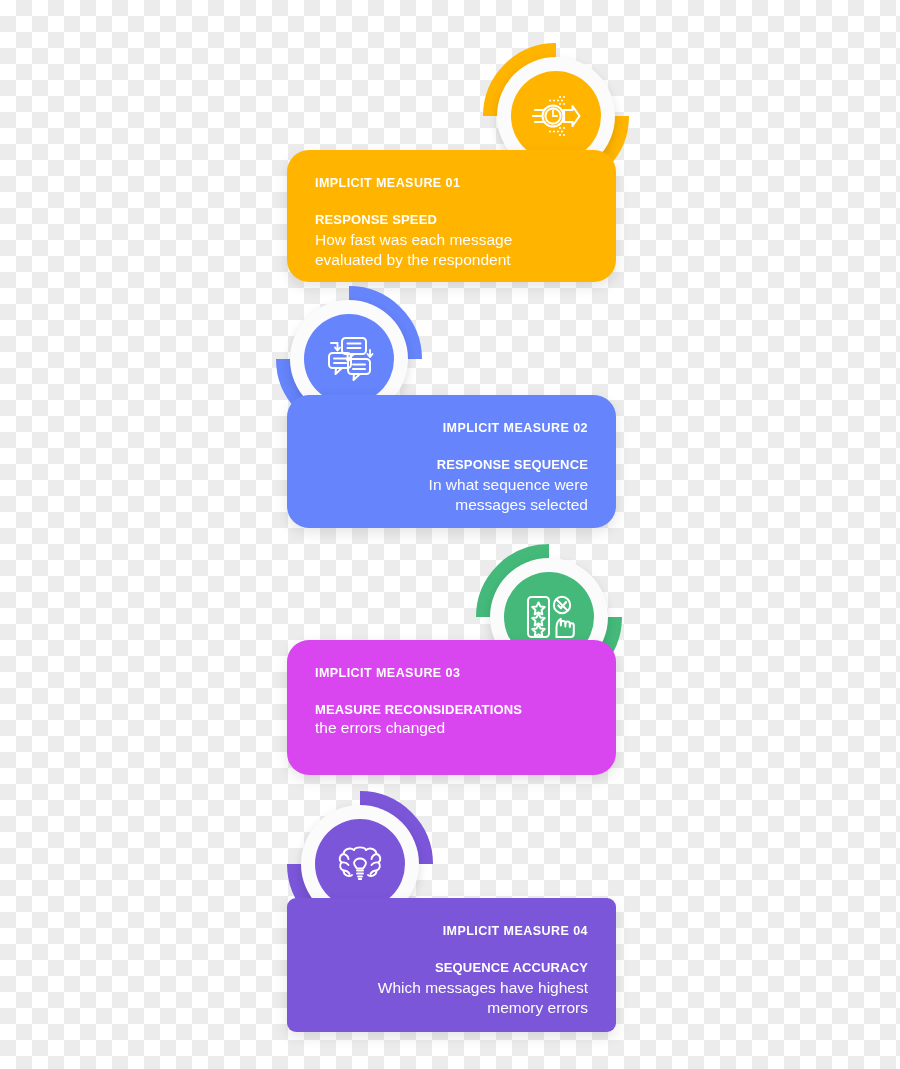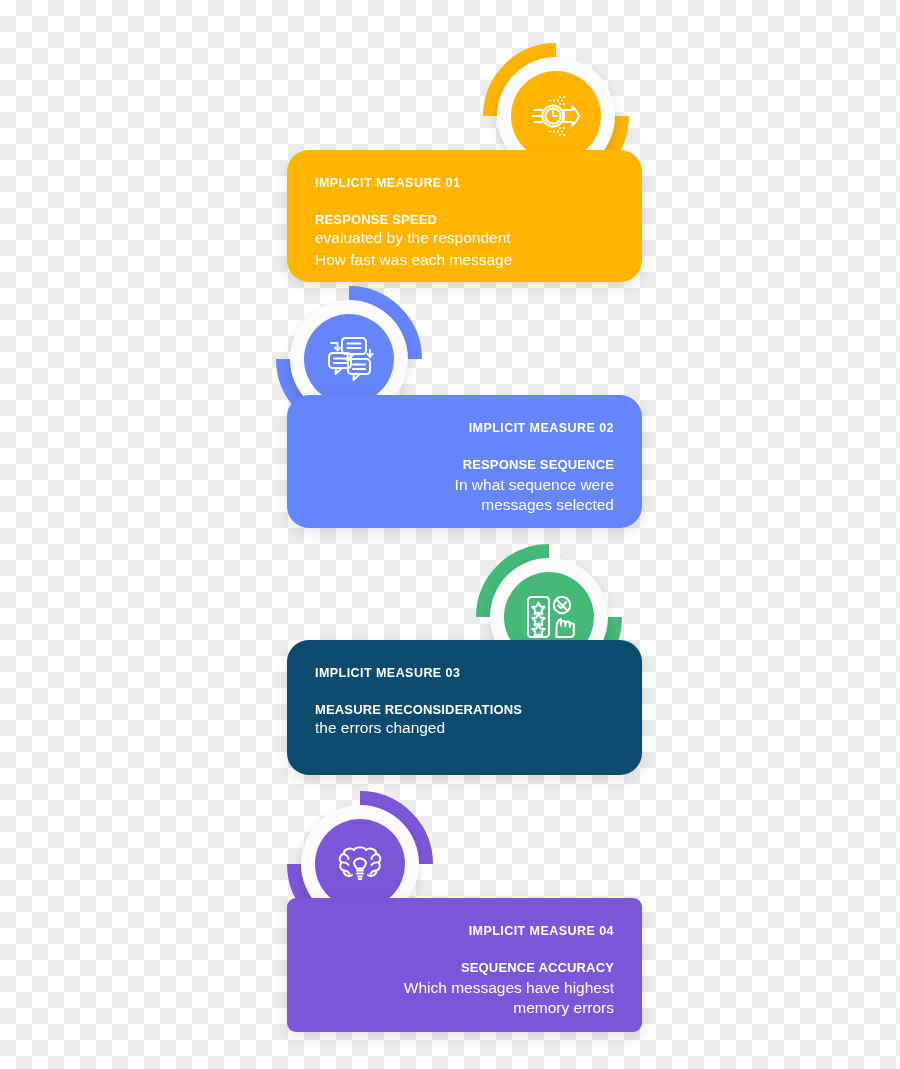--- a/index.html
+++ b/index.html
@@ -31,21 +31,21 @@
   .step {
     position: absolute;
     left: 0;
     width: 900px;
   }
 
   
   .card {
     position: absolute;
     left: 287px;
-    width: 355px;
+    width: 329px;
     border-radius: 22px;
     padding: 26px 28px 30px 28px;
     color: #ffffff;
     box-shadow: 0 5px 14px rgba(0,0,0,0.10);
   }
   .card.align-right { text-align: right; }
   .card.align-left  { text-align: left; }
 
   .eyebrow {
     font-size: 12.5px;
@@ -171,22 +171,22 @@
             <circle cx="38" cy="42" r="1.05"></circle>
               <circle cx="38" cy="49" r="1.05"></circle>
           </g>
         </svg>
       </div>
     </div>
 
     <div class="card align-left" style="background:#FFB400">
       <div class="eyebrow">IMPLICIT MEASURE 01</div>
       <div class="title">RESPONSE SPEED</div>
+      <div class="desc">How fast was each message</div>
       <div class="desc" style="margin-top:0">evaluated by the respondent</div>
-      <div class="desc">How fast was each message</div>
     </div>
   </section>
 
   <section class="step" id="step-2">
 
     <div class="badge">
       <svg class="arc" viewBox="0 0 146 146">
         <path d="M 73 8 A 65 65 0 0 1 138 73" fill="none" stroke="#6684FB" stroke-width="16"></path>
         <path d="M 8 73 A 65 65 0 0 0 73 138" fill="none" stroke="#6684FB" stroke-width="16"></path>
       </svg>
@@ -239,21 +239,21 @@
           <path d="M38.3 17.4 l2.7 2.8 5.1-6.2" stroke-width="2.1"></path>
           <path d="M36.5 11.5 L47.5 22.5" stroke-width="1.8"></path>
           <path d="M36.5 49 v-9.5 c0-4.2 2-7.2 4.3-8.6 v6.6"></path>
           <path d="M40.8 35.5 c0-1.4 1-2.4 2.3-2.4 1.3 0 2.3 1 2.3 2.4 v3"></path>
           <path d="M45.4 35.8 c0-1.3 1-2.3 2.2-2.3 1.2 0 2.2 1 2.2 2.3 v3.2"></path>
           <path d="M49.8 37.4 c0-1.2 .9-2.1 2-2.1 1.1 0 2 .9 2 2.1 v8.1 c0 2-1.3 3.5-3.2 3.5 H36.5"></path>
         </svg>
       </div>
     </div>
 
-    <div class="card align-left" style="background:#0c4a6e">
+    <div class="card align-left" style="background:#d946ef">
       <div class="eyebrow">IMPLICIT MEASURE 03</div>
       <div class="title">MEASURE RECONSIDERATIONS</div>
       <div class="desc" style="margin-top:0">the errors changed</div>
     </div>
   </section>
 
   <section class="step" id="step-4">
 
     <div class="badge">
       <svg class="arc" viewBox="0 0 146 146">

